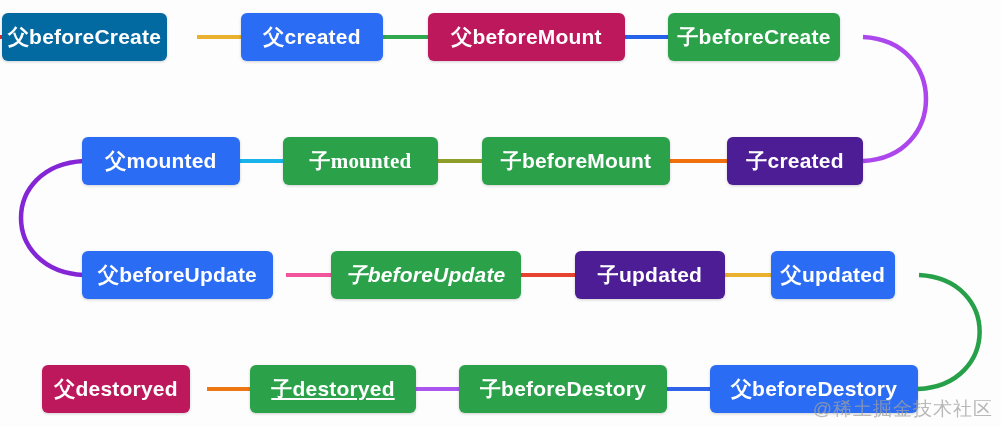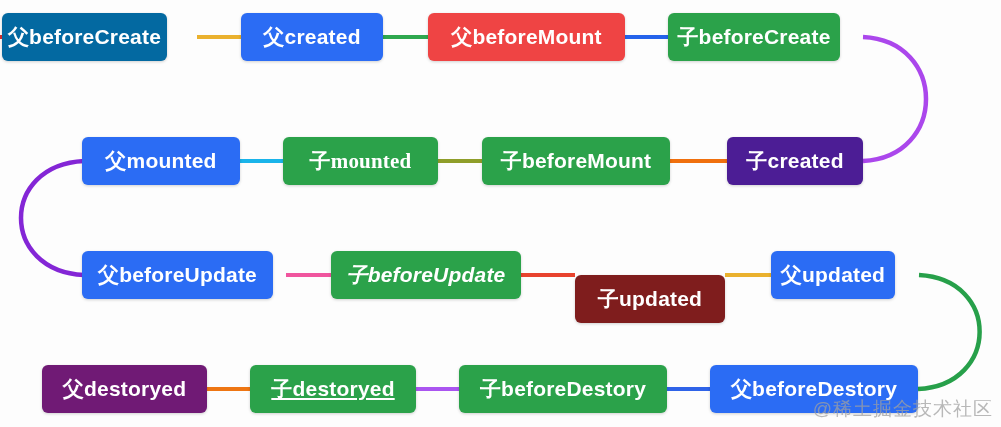--- a/index.html
+++ b/index.html
@@ -67,32 +67,32 @@
     <line x1="416" y1="389" x2="459" y2="389" stroke-width="4" stroke="#aa55f0"></line>
     <line x1="207" y1="389" x2="250" y2="389" stroke-width="4" stroke="#ee7613"></line>
 
     <path d="M 863 37 C 947 41, 947 157, 863 161" fill="none" stroke-width="4.5" stroke="#ab47ec"></path>
     <path d="M 84 161 C 0 165, 0 271, 84 275" fill="none" stroke-width="4.5" stroke="#8426d6"></path>
     <path d="M 919 275 C 1000 279, 1000 385, 918 389" fill="none" stroke-width="4.5" stroke="#27a04a"></path>
   </svg>
 
   <div class="node" style="left: 2px; top: 13px; width: 165px; background-color: #0369a1;">父beforeCreate</div>
   <div class="node" style="left: 241px; top: 13px; width: 142px; background-color: rgb(43, 108, 244);">父created</div>
-  <div class="node" style="left: 428px; top: 13px; width: 197px; background-color: #ef4444;">父beforeMount</div>
+  <div class="node" style="left: 428px; top: 13px; width: 197px; background-color: #be185d;">父beforeMount</div>
   <div class="node" style="left: 668px; top: 13px; width: 172px; background-color: rgb(43, 162, 74);">子beforeCreate</div>
 
   <div class="node" style="left: 82px; top: 137px; width: 158px; background-color: rgb(43, 108, 244);">父mounted</div>
   <div class="node" style="left: 283px; top: 137px; width: 155px; background-color: rgb(43, 162, 74); font-family: Liberation Serif, serif;">子mounted</div>
   <div class="node" style="left: 482px; top: 137px; width: 188px; background-color: rgb(43, 162, 74);">子beforeMount</div>
   <div class="node" style="left: 727px; top: 137px; width: 136px; background-color: #4c1d95;">子created</div>
 
   <div class="node" style="left: 82px; top: 251px; width: 191px; background-color: rgb(43, 108, 244);">父beforeUpdate</div>
   <div class="node" style="left: 331px; top: 251px; width: 190px; background-color: rgb(43, 162, 74); font-style: italic;">子beforeUpdate</div>
-  <div class="node" style="left: 575px; top: 251px; width: 150px; background-color: #7f1d1d; margin-top: 24px;">子updated</div>
+  <div class="node" style="left: 575px; top: 251px; width: 150px; background-color: #4c1d95;">子updated</div>
   <div class="node" style="left: 771px; top: 251px; width: 124px; background-color: rgb(43, 108, 244);">父updated</div>
 
-  <div class="node" style="left: 42px; top: 365px; width: 165px; background-color: #701a75; text-align: right;">父destoryed</div>
+  <div class="node" style="left: 42px; top: 365px; width: 148px; background-color: #be185d; text-align: right;">父destoryed</div>
   <div class="node" style="left: 250px; top: 365px; width: 166px; background-color: rgb(43, 162, 74); text-decoration: underline;">子destoryed</div>
   <div class="node" style="left: 459px; top: 365px; width: 208px; background-color: rgb(43, 162, 74);">子beforeDestory</div>
   <div class="node" style="left: 710px; top: 365px; width: 208px; background-color: rgb(43, 108, 244);">父beforeDestory</div>
 
   <div class="watermark">@稀土掘金技术社区</div>
 </div>
 
 </body></html>

